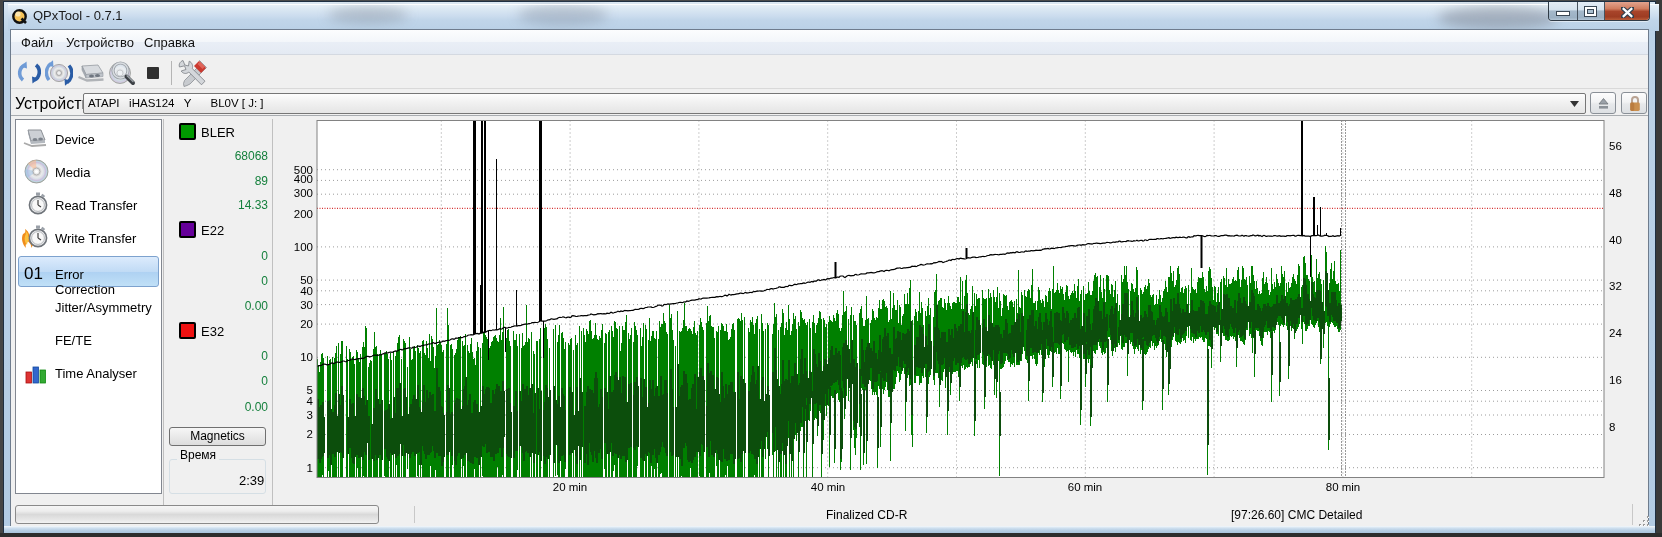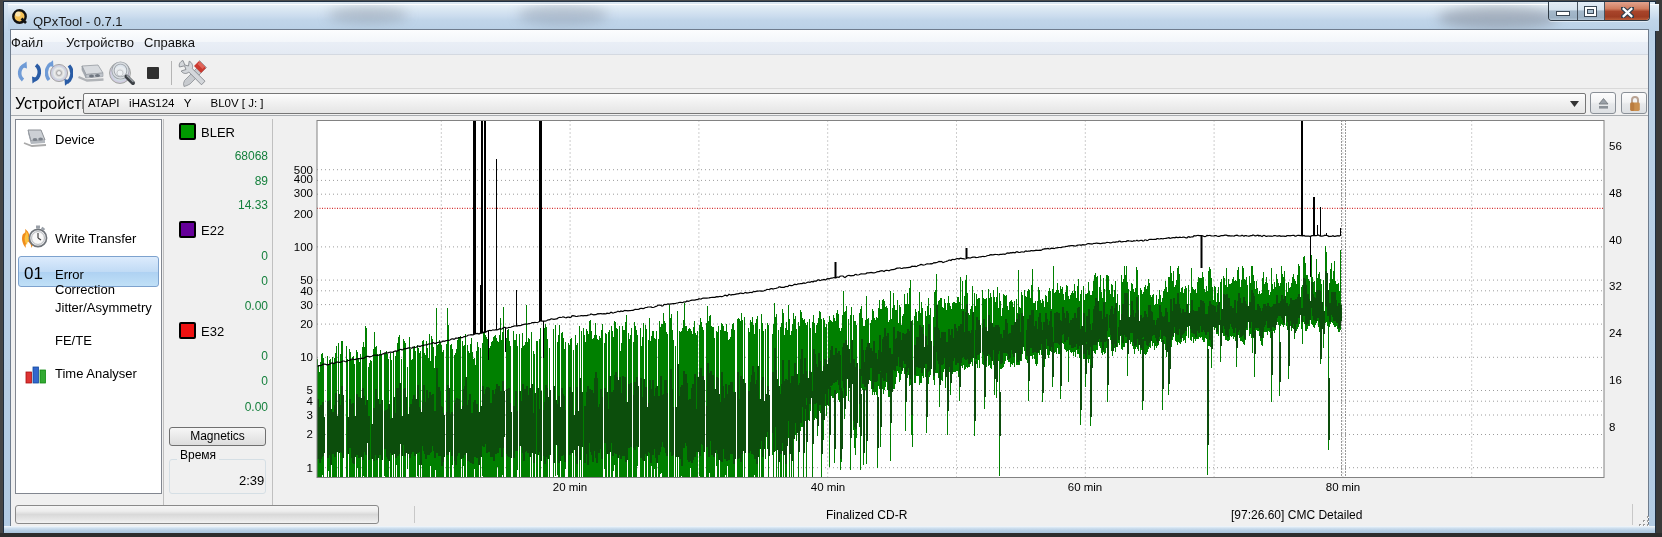--- a/index.html
+++ b/index.html
@@ -9,21 +9,21 @@
 #frame { position:absolute; left:3px; top:1px; width:1653px; height:532px;
   background:linear-gradient(180deg,#dce8f3 0%,#c8dbec 3%,#bcd2e7 6%,#b2cbe3 100%);
   border:1px solid #1e2f42; border-bottom:1px solid #30465c; }
 #titlebar { position:absolute; left:4px; top:2px; width:1651px; height:27px;
   background:linear-gradient(180deg,#ebf2f9 0%,#dbe8f3 18%,#cbdcee 45%,#c0d5e9 60%,#b9d0e6 100%); }
 #titlebar:after { content:""; position:absolute; left:0; top:0; width:100%; height:1px; background:rgba(255,255,255,.85); }
 .smudge { position:absolute; border-radius:50%; filter:blur(6px); }
 #client { position:absolute; left:10px; top:29px; width:1639px; height:497px;
   background:#f0f0f0; border:1px solid #6e7c8d; border-bottom:none; }
 
-#apptitle { position:absolute; left:33px; top:14px; font-size:13px; color:#1a1a1a; }
+#apptitle { position:absolute; left:33px; top:8px; font-size:13px; color:#1a1a1a; }
 
 #menubar { position:absolute; left:0; top:0; width:100%; height:25px;
   background:linear-gradient(180deg,#fcfdfe 0%,#f3f6fa 50%,#e9eef6 51%,#e4eaf3 100%);
   border-bottom:1px solid #d4d9e1; }
 .menuitem { position:absolute; top:5px; font-size:13px; color:#111; }
 
 #toolbar { position:absolute; left:0; top:26px; width:100%; height:33px; background:#f0f0f0; border-bottom:1px solid #d9d9d9;}
 
 #devrow { position:absolute; left:0; top:60px; width:100%; height:25px; background:#f0f0f0; }
 #combo { position:absolute; left:72px; top:3px; width:1503px; height:21px; background:linear-gradient(180deg,#fdfdfd,#f1f1f1 45%,#e5e5e5); border:1px solid #767676; border-radius:2px; font-size:11.5px; color:#000; line-height:19px; padding-left:4px; white-space:pre;}
@@ -83,21 +83,21 @@
   <div class="abs" style="left:39px;top:8px;width:5px;height:3px;background:#aabfd0;outline:1px solid #3a4754;"></div>
 
   <svg class="abs" style="left:72px;top:5px" width="13" height="11" viewBox="0 0 13 11">
     <path d="M1.5 1 L11.5 10 M11.5 1 L1.5 10" stroke="#33404d" stroke-width="4.6" stroke-linecap="round"></path>
     <path d="M1.8 1.1 L11.2 9.9 M11.2 1.1 L1.8 9.9" stroke="#fafcfd" stroke-width="2.2"></path>
   </svg>
 </div>
 
 <div id="client">
   <div id="menubar">
-    <div class="menuitem" style="left:0">Файл</div>
+    <div class="menuitem" style="left:10px">Файл</div>
     <div class="menuitem" style="left:55px">Устройство</div>
     <div class="menuitem" style="left:133px">Справка</div>
   </div>
   <div id="toolbar">
 
 <svg class="abs" style="left:6px;top:4px" width="25" height="25" viewBox="0 0 25 25">
  <g fill="none">
   <path d="M6 20 A9 9 0 0 1 8 4.8" stroke="#6f9bd6" stroke-width="3.6"></path>
   <path d="M19 5 A9 9 0 0 1 17 20.2" stroke="#2a5ca5" stroke-width="3.6"></path>
   <path d="M9.5 1.5 L10 8.5 L3.5 6.5 Z" fill="#6f9bd6"></path>
@@ -190,20 +190,50 @@
       <div class="sbitem" style="top:3px">
         <svg class="abs" style="left:5px;top:5px" width="26" height="22" viewBox="0 0 26 22">
           <path d="M6 2 L19 2 L23 12 L9 13 Z" fill="#ccd0d5" stroke="#8c9096"></path>
           <path d="M6 2 L9 13 L9 16 L6 5 Z" fill="#9aa0a8"></path>
           <path d="M9 13 L23 12 L23 15 L9 16 Z" fill="#b4b9bf"></path>
           <ellipse cx="13" cy="11.4" rx="2.4" ry="1.5" fill="#7d838c"></ellipse>
           <ellipse cx="18.6" cy="11" rx="2.4" ry="1.5" fill="#7d838c"></ellipse>
           <path d="M2 15 L10 18 L24 17" stroke="#aaa" stroke-width="1.8" fill="none"></path>
         </svg>
         <span class="txt">Device</span>
+      </div>
+      <div class="sbitem" style="top:36px">
+        <svg class="abs" style="left:7px;top:2px" width="26" height="28" viewBox="0 0 26 28">
+          <defs>
+            <radialGradient id="mcd" cx="50%" cy="50%">
+              <stop offset="28%" stop-color="#c4c4c4"></stop>
+              <stop offset="48%" stop-color="#ebebeb"></stop>
+              <stop offset="66%" stop-color="#d9dee7"></stop>
+              <stop offset="78%" stop-color="#cdbfdd"></stop>
+              <stop offset="88%" stop-color="#bed4e2"></stop>
+              <stop offset="100%" stop-color="#b4c8b6"></stop>
+            </radialGradient>
+          </defs>
+          <circle cx="12.5" cy="13.5" r="11.5" fill="url(#mcd)" stroke="#989898" stroke-width="0.9"></circle>
+          <path d="M4 6 A11.5 11.5 0 0 1 12 2 L12.5 13.5 Z" fill="rgba(255,184,140,.55)"></path>
+          <path d="M3 20 A11.5 11.5 0 0 1 1.2 11 L12.5 13.5 Z" fill="rgba(150,190,230,.45)"></path>
+          <circle cx="12.5" cy="13.5" r="3.4" fill="#ececec" stroke="#a8a8a8" stroke-width="0.8"></circle>
+          <circle cx="12.5" cy="13.5" r="1.6" fill="#ffffff"></circle>
+        </svg>
+        <span class="txt">Media</span>
+      </div>
+      <div class="sbitem" style="top:69px">
+        <svg class="abs" style="left:11px;top:2px" width="20" height="26" viewBox="0 0 20 26">
+          <rect x="8" y="1.5" width="4" height="3" fill="#9aa0a8"></rect>
+          <rect x="13.5" y="3.5" width="3.5" height="2.4" fill="#9aa0a8" transform="rotate(40 15 4.5)"></rect>
+          <circle cx="10" cy="14" r="8.6" fill="#e9eaec" stroke="#6f747a" stroke-width="1.6"></circle>
+          <circle cx="10" cy="14" r="6.4" fill="#f8f8f8" stroke="#b5b8bc"></circle>
+          <path d="M10 14 L10 9 M10 14 L13 16" stroke="#444" stroke-width="1.2"></path>
+        </svg>
+        <span class="txt">Read Transfer</span>
       </div>
       <div class="sbitem" style="top:102px">
         <svg class="abs" style="left:3px;top:2px" width="30" height="28" viewBox="0 0 30 28">
           <path d="M3 10 C1 14 2 20 6 24 C5 20 7 19 7 16 C9 19 12 20 11 24 C14 21 14 16 12 12 C11 14 10 14 9 13 C10 10 8 7 5 5 C6 8 5 9 3 10 Z" fill="#f08c1c"></path>
           <path d="M5 12 C4 15 5 19 7 21 C7 18 9 17 9 14 C10 16 11 18 10 20 C12 18 12 14 10.5 12 C9.5 13.5 8 13 8 12 C8.5 10 7 8 5.5 7 C6 9 6 11 5 12 Z" fill="#fbc13e"></path>
           <rect x="16" y="1.5" width="4" height="3" fill="#9aa0a8"></rect>
           <rect x="21.5" y="3.5" width="3.5" height="2.4" fill="#9aa0a8" transform="rotate(40 23 4.5)"></rect>
           <circle cx="18" cy="14" r="8.6" fill="#e9eaec" stroke="#6f747a" stroke-width="1.6"></circle>
           <circle cx="18" cy="14" r="6.4" fill="#f8f8f8" stroke="#b5b8bc"></circle>
           <path d="M18 14 L18 9 M18 14 L21 16" stroke="#444" stroke-width="1.2"></path>

